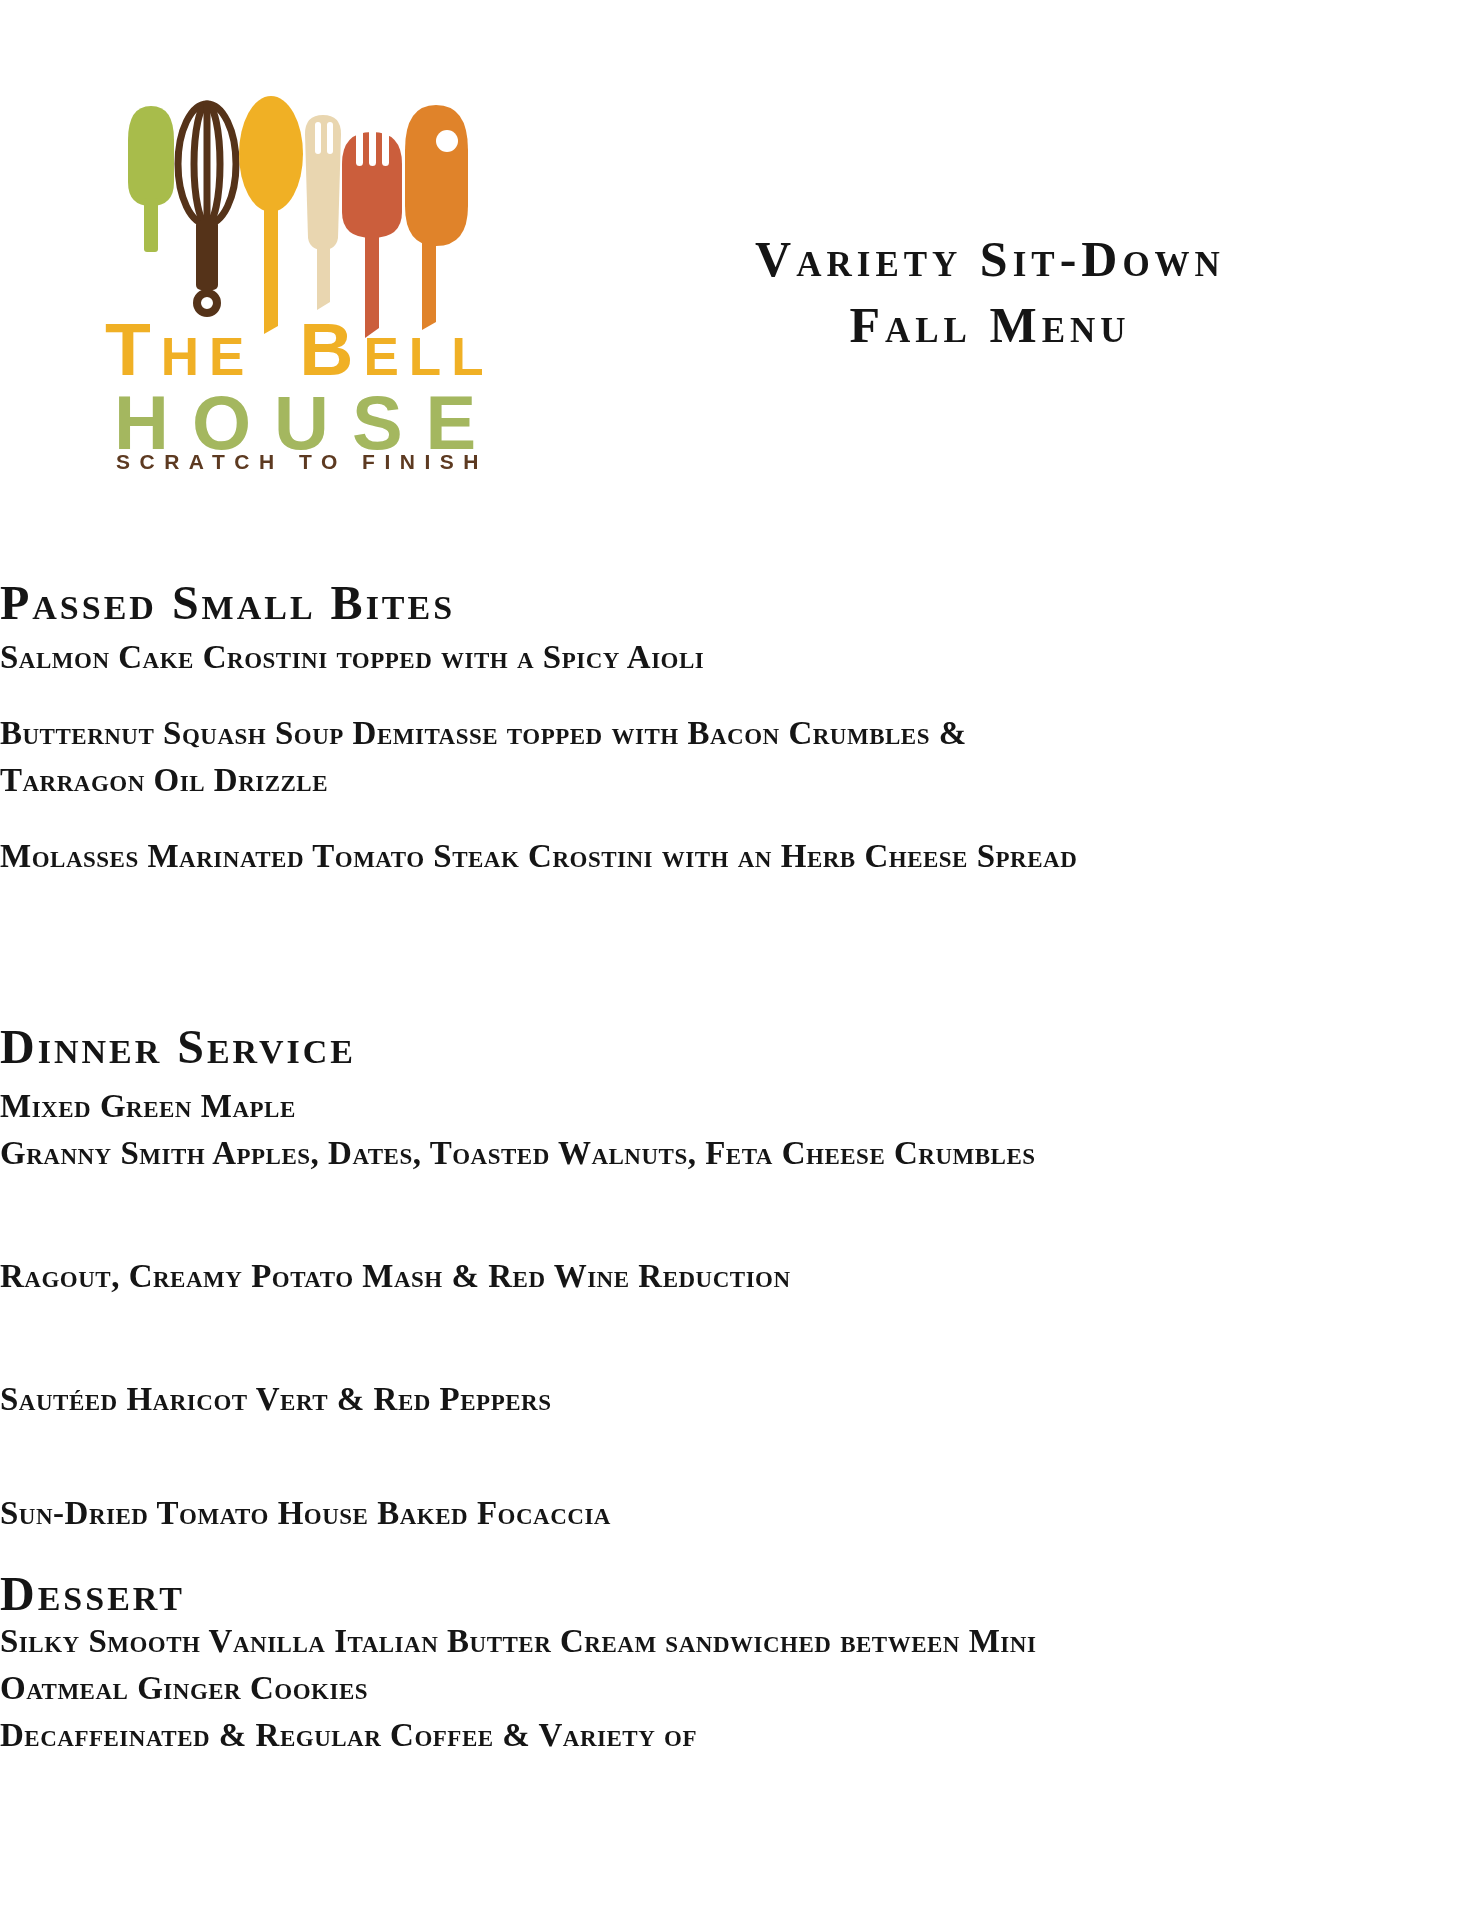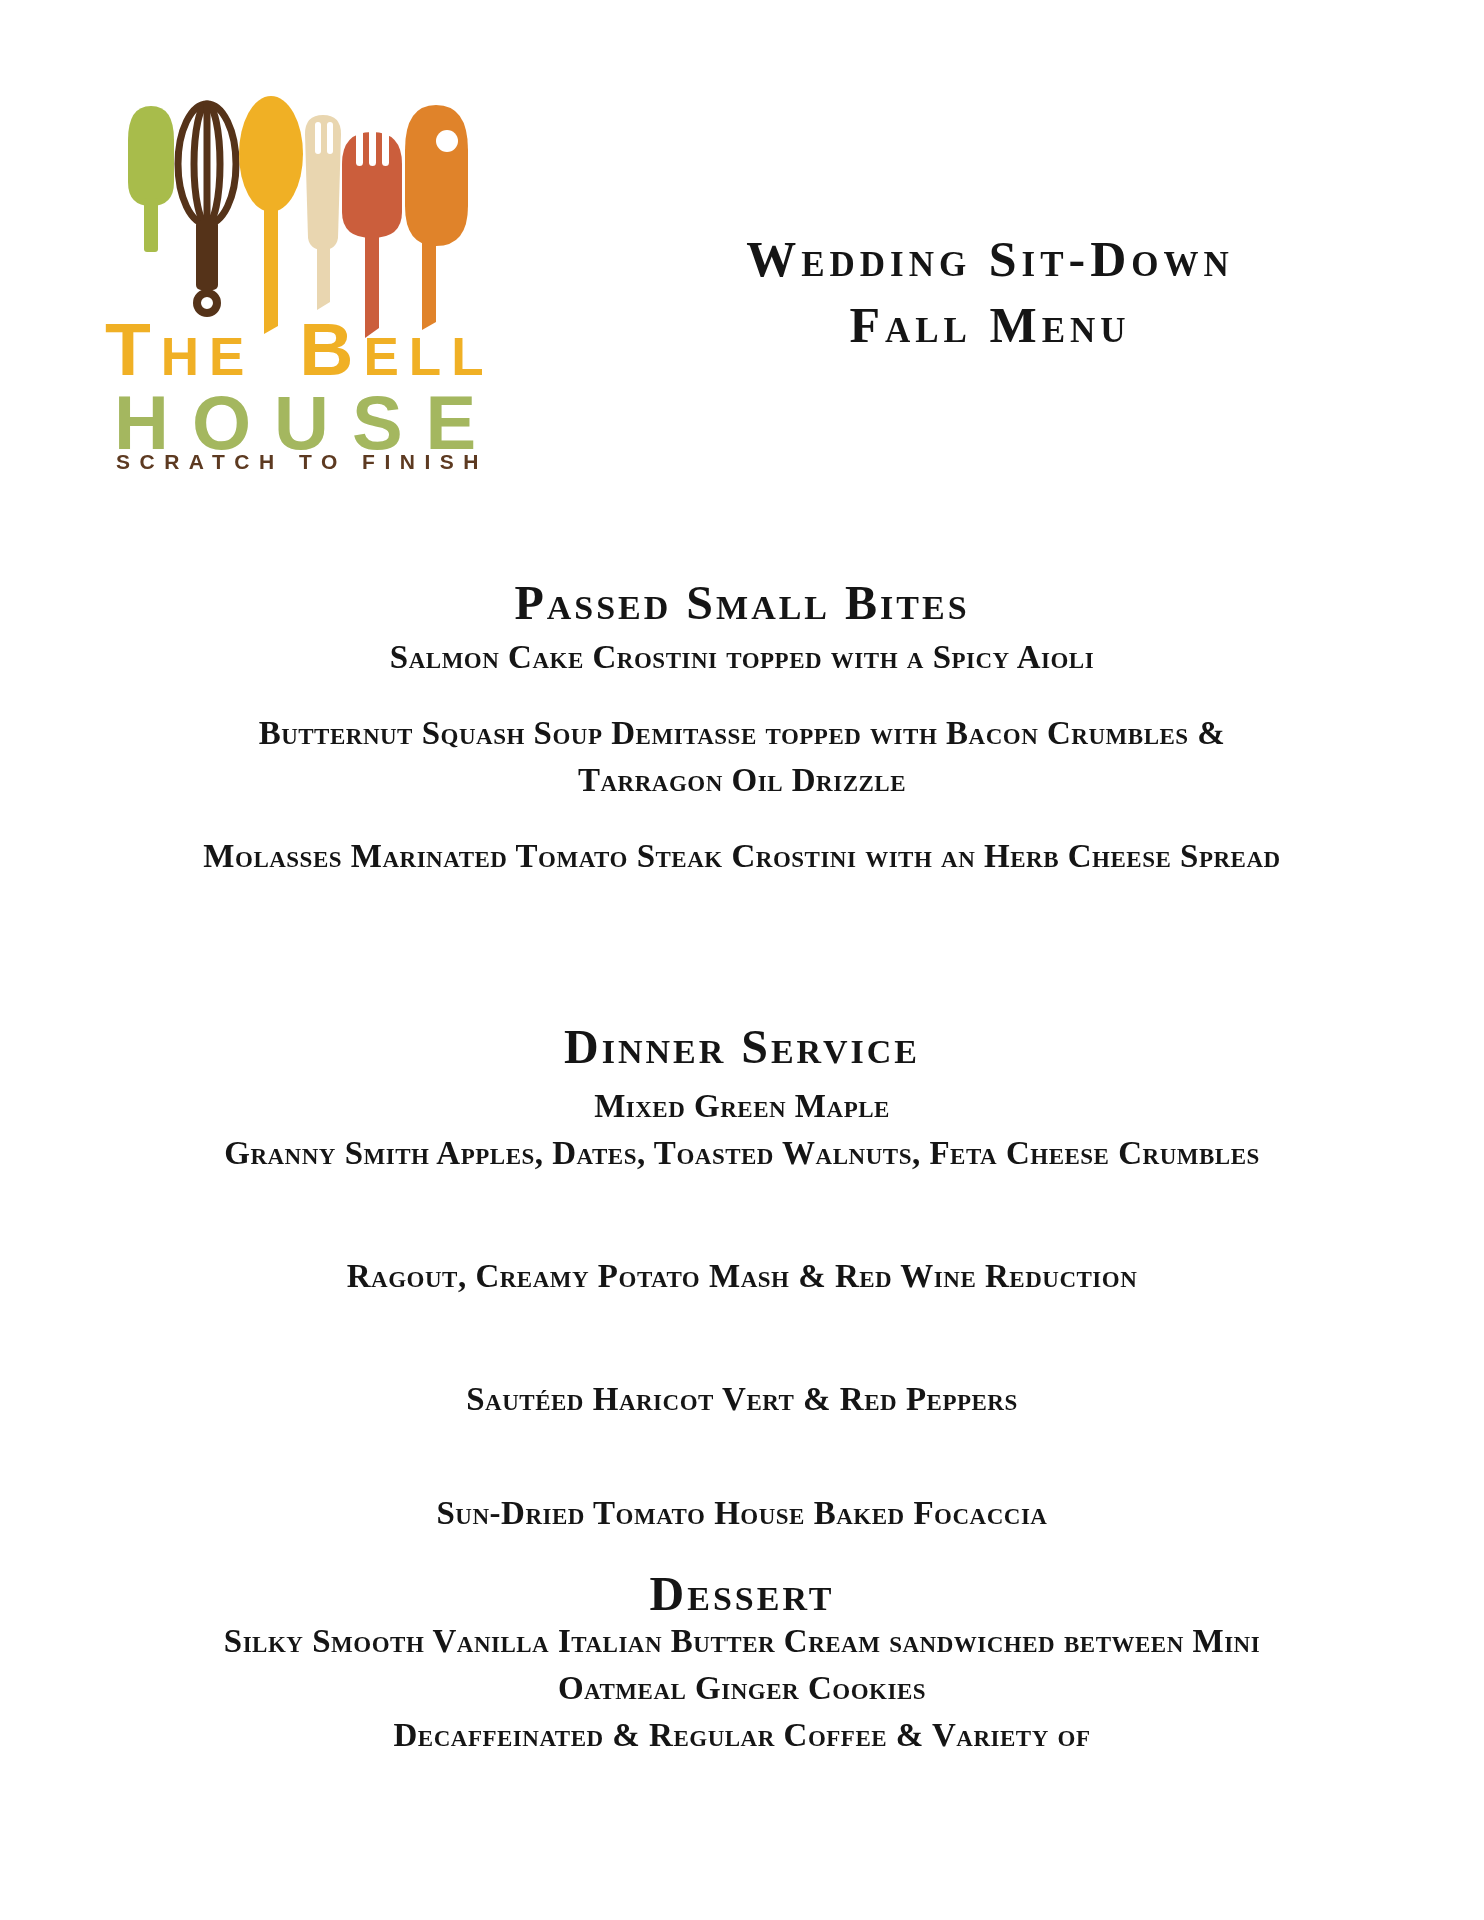--- a/index.html
+++ b/index.html
@@ -71,21 +71,21 @@
     line-height: 66px;
     letter-spacing: 5px;
     color: #151515;
   }
 
   
   .heading, .item {
     position: absolute;
     left: 0;
     right: 0;
-    text-align: center;
+    text-align: left;
     font-weight: bold;
     font-variant: small-caps;
     color: #151515;
   }
   .heading {
     font-size: 48px;
     line-height: 54px;
     letter-spacing: 3px;
     margin: 0;
   }
@@ -149,21 +149,21 @@
         <polygon points="322,152 336,152 336,234 322,242"></polygon>
       </g>
       <circle cx="347" cy="53" r="11" fill="#ffffff"></circle>
     </svg>
     <div class="brand-top">The Bell</div>
     <div class="brand-bottom">HOUSE</div>
     <div class="tagline">SCRATCH TO FINISH</div>
   </div>
 
   <div class="title">
-    <div>Wedding Sit-Down</div>
+    <div>Variety Sit-Down</div>
     <div>Fall Menu</div>
   </div>
 
   <main>
 
     <h2 class="heading" style="top:576px">Passed Small Bites</h2>
 
     <div class="item" style="top:634px">
       <div class="line">Salmon Cake Crostini topped with a Spicy Aioli</div>
     </div>

